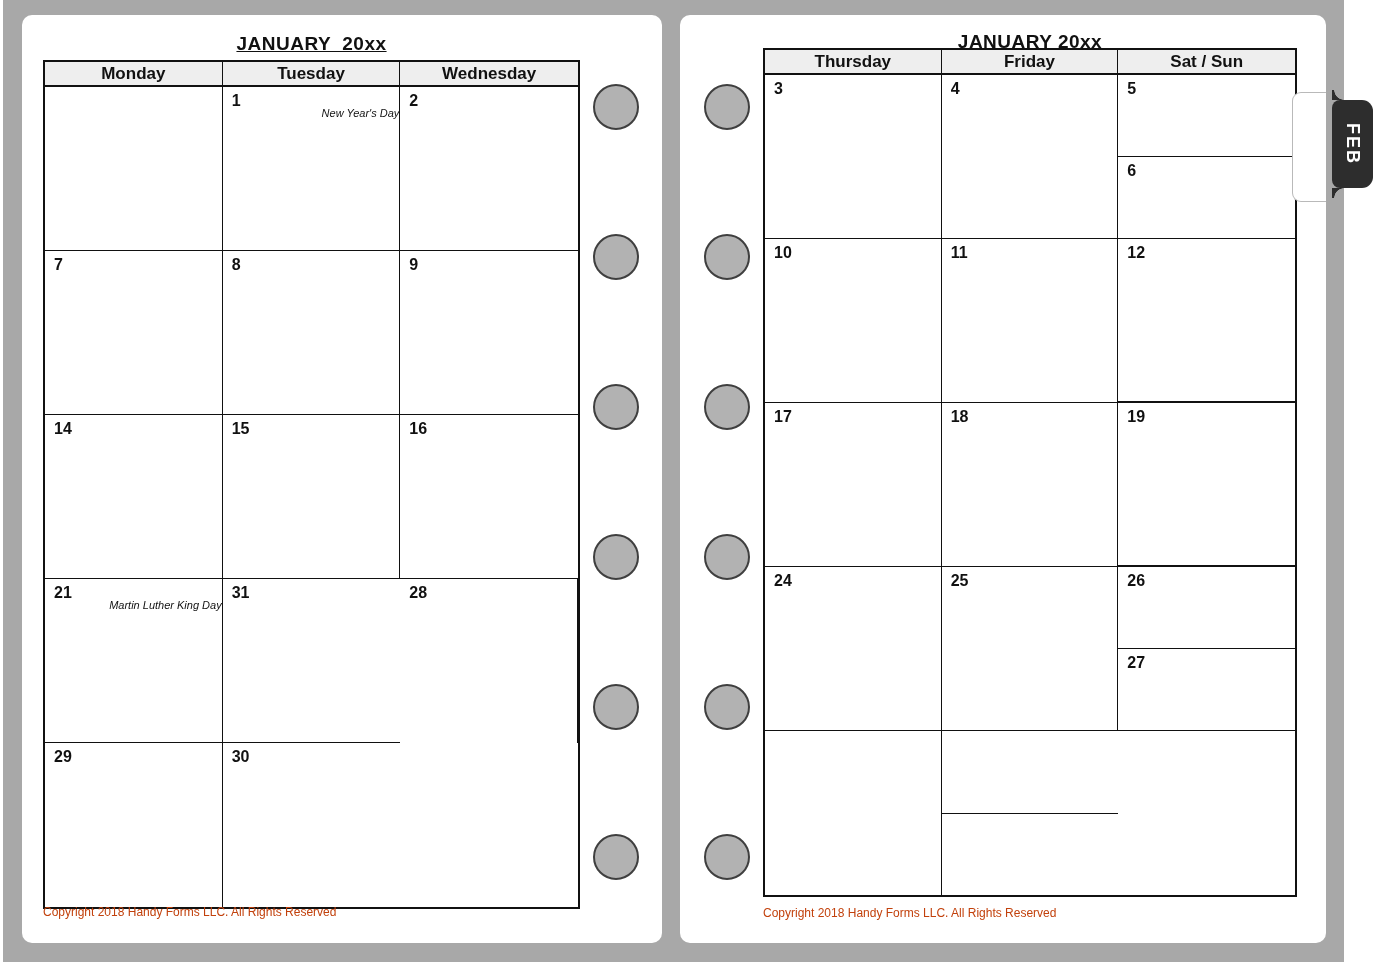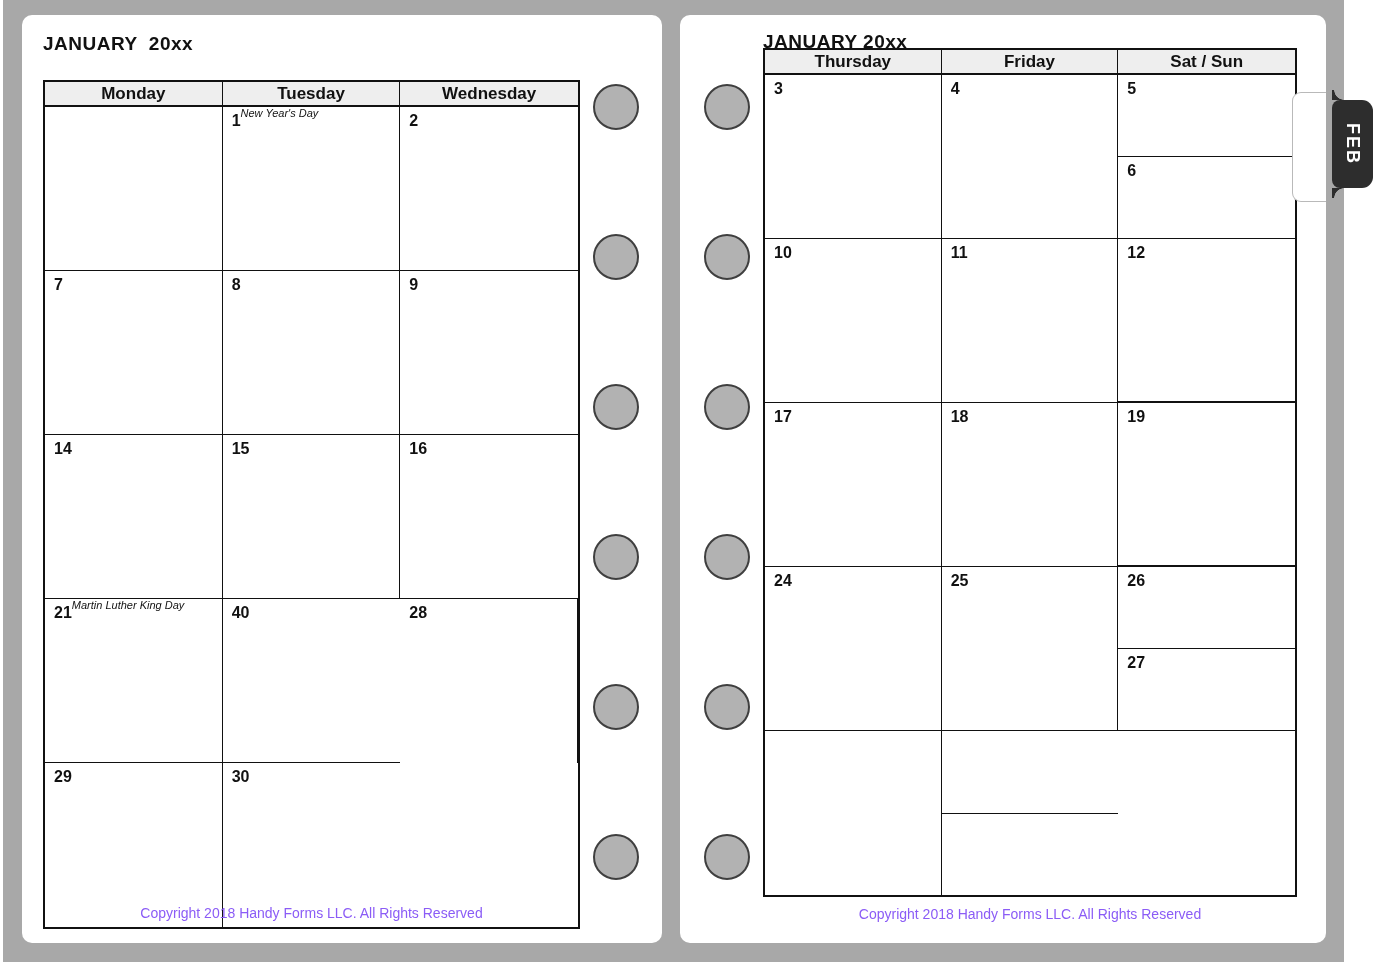--- a/index.html
+++ b/index.html
@@ -9,45 +9,45 @@
   *{margin:0;padding:0;box-sizing:border-box;}
   html,body{background:#ffffff;}
   body{font-family:"Liberation Sans", sans-serif; color:#111;}
   .canvas{position:relative;width:1375px;height:962px;background:#ffffff;overflow:hidden;}
 
   .frame{position:absolute;left:3px;top:0;width:1341px;height:962px;background:var(--frame);}
   .page{position:absolute;top:15px;height:928px;background:#ffffff;border-radius:10px;}
   .page.left{left:22px;width:640px;}
   .page.right{left:680px;width:646px;}
 
-  .page-title{position:absolute;text-align:left;font-weight:bold;font-size:19px;white-space:pre;letter-spacing:.5px;}
+  .page-title{position:absolute;text-align:center;font-weight:bold;font-size:19px;white-space:pre;letter-spacing:.5px;text-decoration:underline;}
   .title-left{left:43px;top:33px;width:537px;}
   .title-right{left:763px;top:31px;width:534px;}
 
   .cal-grid{position:absolute;border:2px solid var(--line);background:#fff;display:grid;grid-template-columns:1fr 1fr 1fr;}
-  .grid-left{left:43px;top:60px;width:537px;margin-top:20px;}
+  .grid-left{left:43px;top:60px;width:537px;}
   .grid-right{left:763px;top:48px;width:534px;}
 
   .hdr{height:25px;background:var(--headerbg);border-bottom:2px solid var(--line);border-right:1.5px solid var(--line);
        font-weight:bold;font-size:17px;display:flex;align-items:center;justify-content:center;}
   .hdr.last{border-right:none;}
 
   .cell{height:164px;border-right:1.5px solid var(--line);border-bottom:1.5px solid var(--line);
         display:flex;align-items:flex-start;overflow:hidden;}
   .cell.colend{border-right:none;}
   .cell.rowend{border-bottom:none;}
   .day-num{font-weight:bold;font-size:16px;padding:5px 0 0 9px;line-height:1.1;}
-  .day-note{flex:1;font-style:italic;font-size:11px;text-align:left;padding-top:0;}
+  .day-note{flex:1;font-style:italic;font-size:11px;text-align:right;padding-top:20px;}
 
   .satsun{height:164px;display:flex;flex-direction:column;border-bottom:1.5px solid var(--line);}
   .satsun.rowend{border-bottom:none;}
   .half{flex:1;display:flex;align-items:flex-start;}
   .half.top{border-bottom:1.5px solid var(--line);}
 
-  .copyright{position:absolute;text-align:center;font-size:14px;color:#8b5cf6;}
+  .copyright{position:absolute;text-align:left;font-size:12px;color:#c2410c;}
   .copy-left{left:43px;top:905px;width:537px;}
   .copy-right{left:763px;top:906px;width:534px;}
 
   .hole{position:absolute;width:46px;height:46px;border-radius:50%;
         background:var(--holefill);border:2px solid var(--holeedge);}
 
   .white-tab{position:absolute;left:1292px;top:92px;width:34px;height:110px;background:#ffffff;
              border:1.5px solid #b9b9b9;border-right:none;border-radius:9px 0 0 9px;z-index:5;}
   .feb-tab{position:absolute;left:1332px;top:100px;width:41px;height:88px;background:var(--tabbg);
            border-radius:8px 11px 11px 8px;z-index:6;display:flex;align-items:center;justify-content:center;}
@@ -102,21 +102,21 @@
       </div>
     <div class="cell colend">
         <span class="day-num">16</span>
       </div>
 
     <div class="cell">
         <span class="day-num">21</span>
         <span class="day-note">Martin Luther King Day</span>
       </div>
     <div class="cell colend">
-        <span class="day-num">40</span>
+        <span class="day-num">31</span>
       </div>
 
     <div class="cell rowend">
         <span class="day-num">28</span>
       </div>
     <div class="cell rowend">
         <span class="day-num">29</span>
       </div>
     <div class="cell rowend colend">
         <span class="day-num">30</span>

